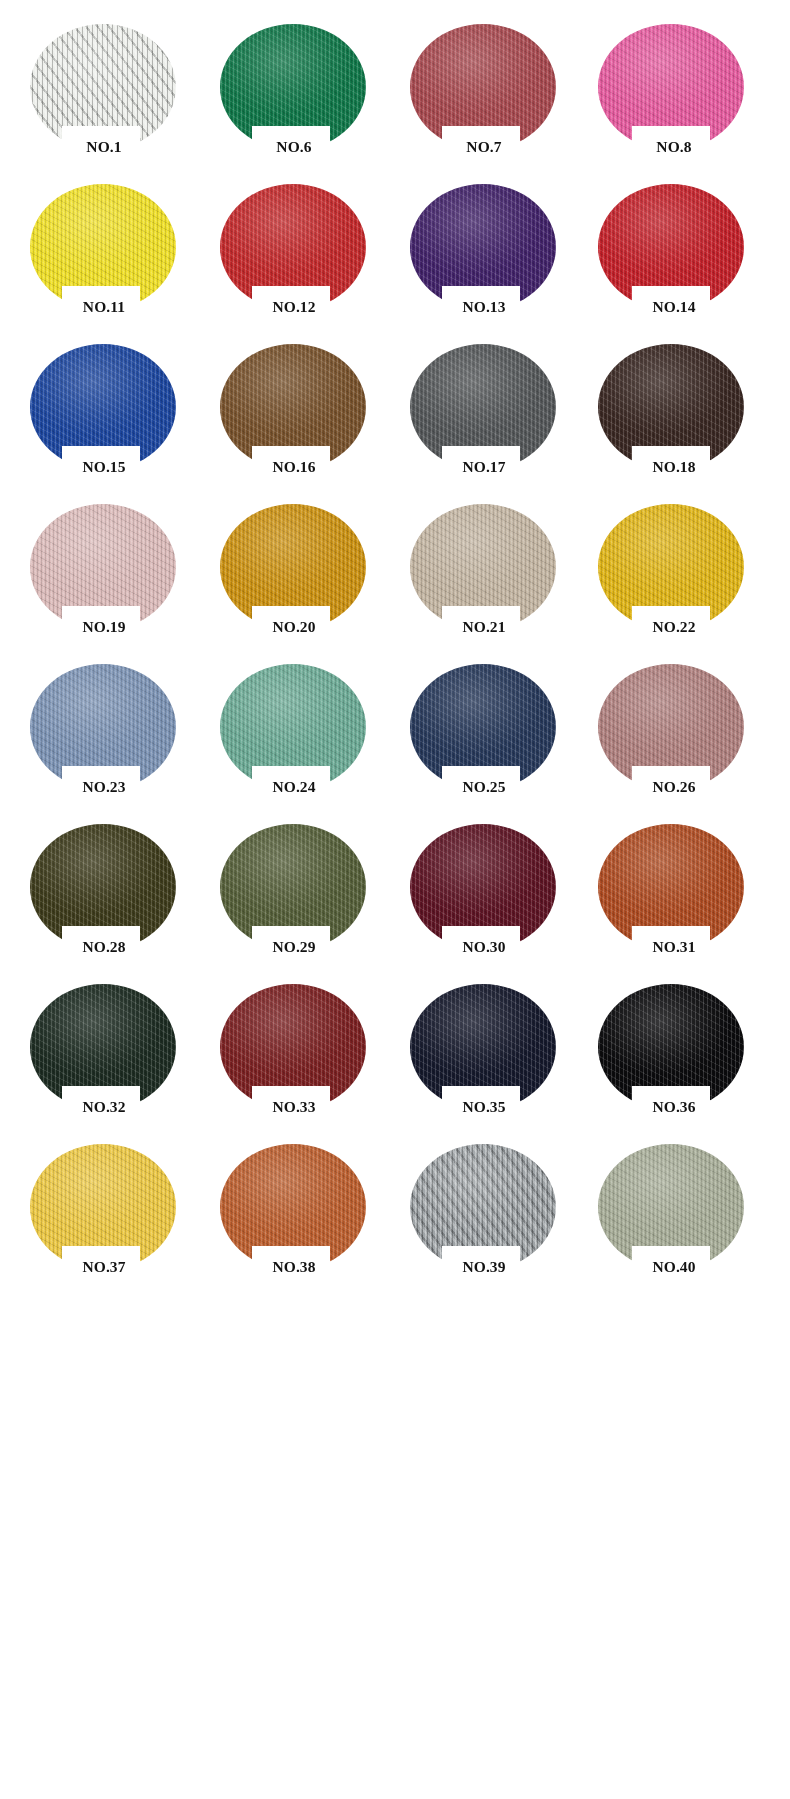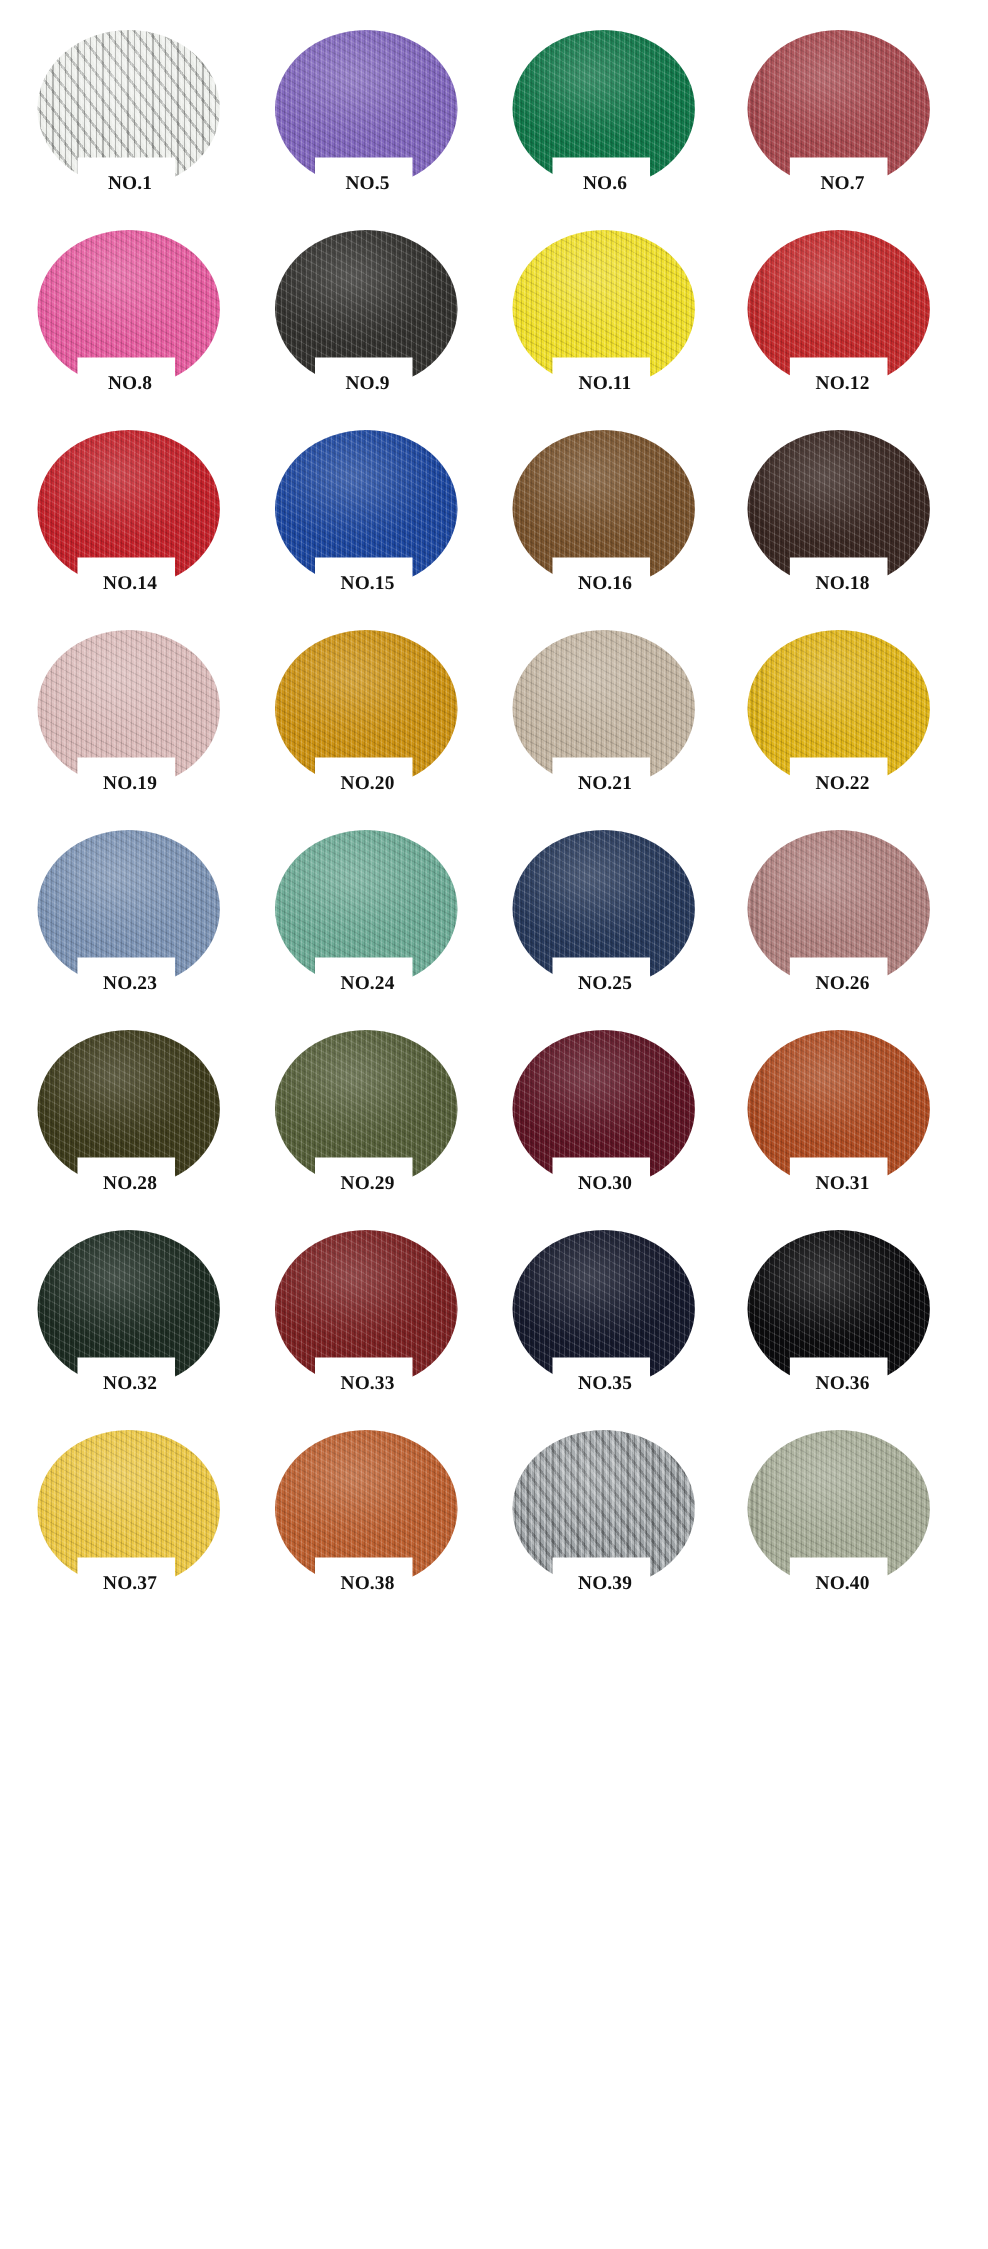--- a/index.html
+++ b/index.html
@@ -169,28 +169,20 @@
   <div class="swatch-grid">
       <div class="swatch-cell">
         <div class="swatch-disc heather" style="background-color: rgb(236, 238, 234);">
           <div class="weave"></div>
           <div class="shade"></div>
         </div>
         <div class="swatch-notch"></div>
         <div class="swatch-label">NO.1</div>
       </div>
       <div class="swatch-cell">
-        <div class="swatch-disc" style="background-color: rgb(129, 103, 189);">
-          <div class="weave"></div>
-          <div class="shade"></div>
-        </div>
-        <div class="swatch-notch"></div>
-        <div class="swatch-label">NO.5</div>
-      </div>
-      <div class="swatch-cell">
         <div class="swatch-disc" style="background-color: rgb(17, 120, 74);">
           <div class="weave"></div>
           <div class="shade"></div>
         </div>
         <div class="swatch-notch"></div>
         <div class="swatch-label">NO.6</div>
       </div>
       <div class="swatch-cell">
         <div class="swatch-disc" style="background-color: rgb(168, 74, 80);">
           <div class="weave"></div>
@@ -201,44 +193,44 @@
       </div>
       <div class="swatch-cell">
         <div class="swatch-disc" style="background-color: rgb(230, 93, 160);">
           <div class="weave"></div>
           <div class="shade"></div>
         </div>
         <div class="swatch-notch"></div>
         <div class="swatch-label">NO.8</div>
       </div>
       <div class="swatch-cell">
-        <div class="swatch-disc" style="background-color: rgb(51, 50, 47);">
-          <div class="weave"></div>
-          <div class="shade"></div>
-        </div>
-        <div class="swatch-notch"></div>
-        <div class="swatch-label">NO.9</div>
-      </div>
-      <div class="swatch-cell">
         <div class="swatch-disc" style="background-color: rgb(240, 224, 42);">
           <div class="weave"></div>
           <div class="shade"></div>
         </div>
         <div class="swatch-notch"></div>
         <div class="swatch-label">NO.11</div>
       </div>
       <div class="swatch-cell">
         <div class="swatch-disc" style="background-color: rgb(196, 42, 44);">
           <div class="weave"></div>
           <div class="shade"></div>
         </div>
         <div class="swatch-notch"></div>
         <div class="swatch-label">NO.12</div>
       </div>
       <div class="swatch-cell">
+        <div class="swatch-disc" style="background-color: rgb(66, 35, 106);">
+          <div class="weave"></div>
+          <div class="shade"></div>
+        </div>
+        <div class="swatch-notch"></div>
+        <div class="swatch-label">NO.13</div>
+      </div>
+      <div class="swatch-cell">
         <div class="swatch-disc" style="background-color: rgb(196, 33, 42);">
           <div class="weave"></div>
           <div class="shade"></div>
         </div>
         <div class="swatch-notch"></div>
         <div class="swatch-label">NO.14</div>
       </div>
       <div class="swatch-cell">
         <div class="swatch-disc" style="background-color: rgb(29, 71, 160);">
           <div class="weave"></div>
@@ -247,20 +239,28 @@
         <div class="swatch-notch"></div>
         <div class="swatch-label">NO.15</div>
       </div>
       <div class="swatch-cell">
         <div class="swatch-disc" style="background-color: rgb(121, 83, 45);">
           <div class="weave"></div>
           <div class="shade"></div>
         </div>
         <div class="swatch-notch"></div>
         <div class="swatch-label">NO.16</div>
+      </div>
+      <div class="swatch-cell">
+        <div class="swatch-disc" style="background-color: rgb(85, 88, 90);">
+          <div class="weave"></div>
+          <div class="shade"></div>
+        </div>
+        <div class="swatch-notch"></div>
+        <div class="swatch-label">NO.17</div>
       </div>
       <div class="swatch-cell">
         <div class="swatch-disc" style="background-color: rgb(58, 40, 35);">
           <div class="weave"></div>
           <div class="shade"></div>
         </div>
         <div class="swatch-notch"></div>
         <div class="swatch-label">NO.18</div>
       </div>
       <div class="swatch-cell">

